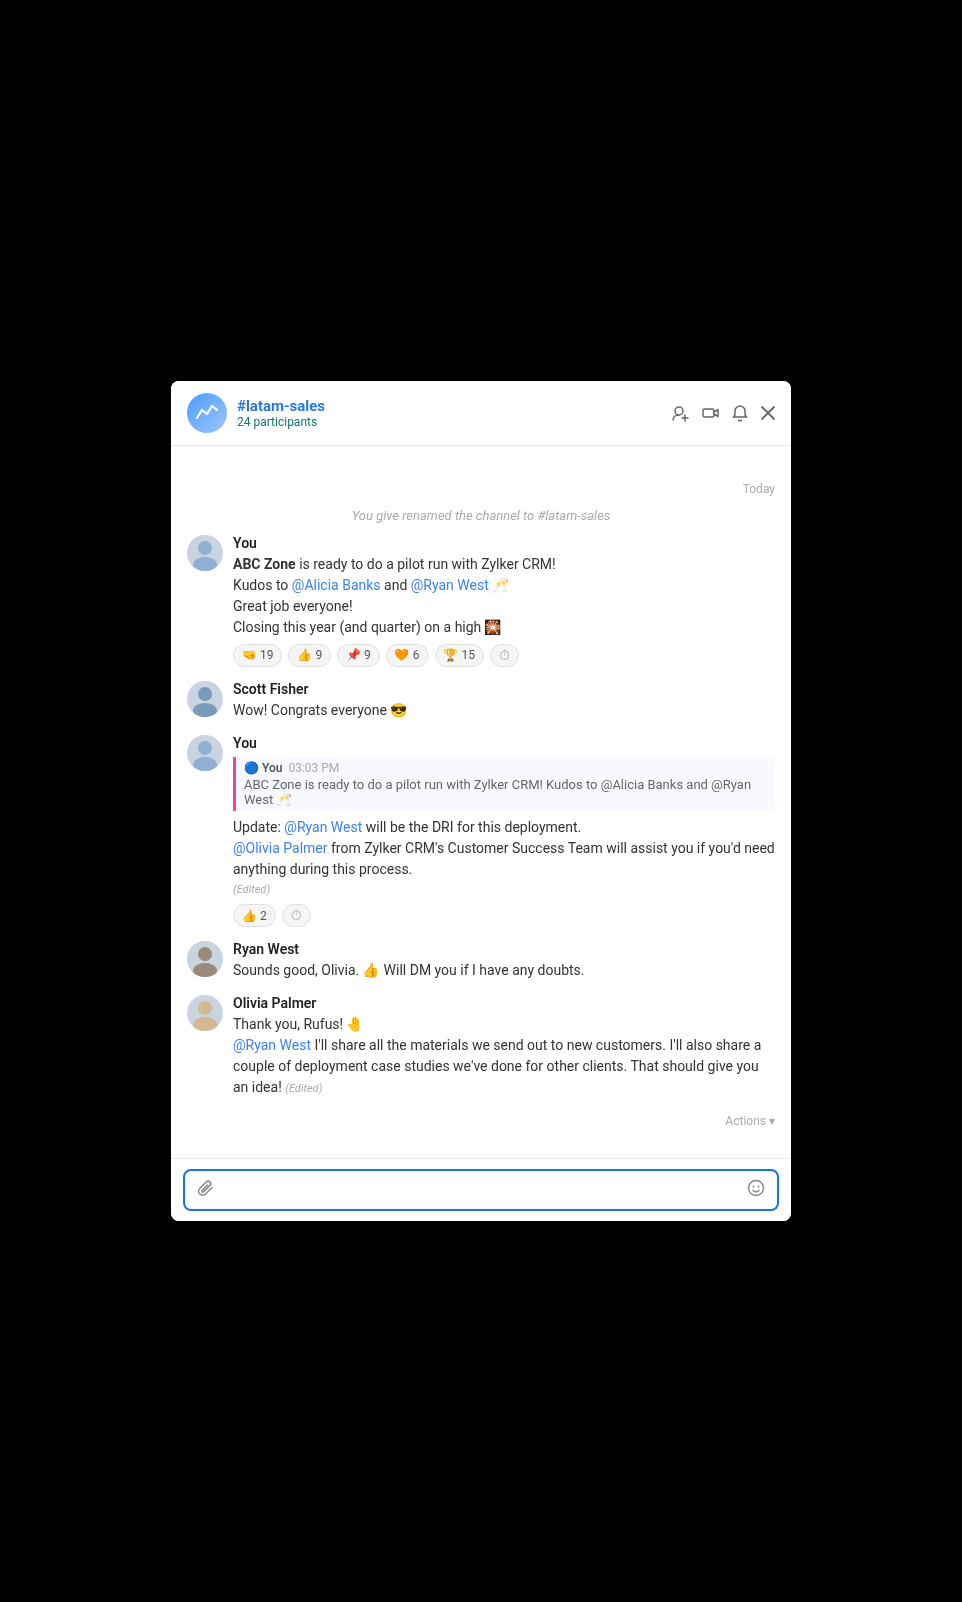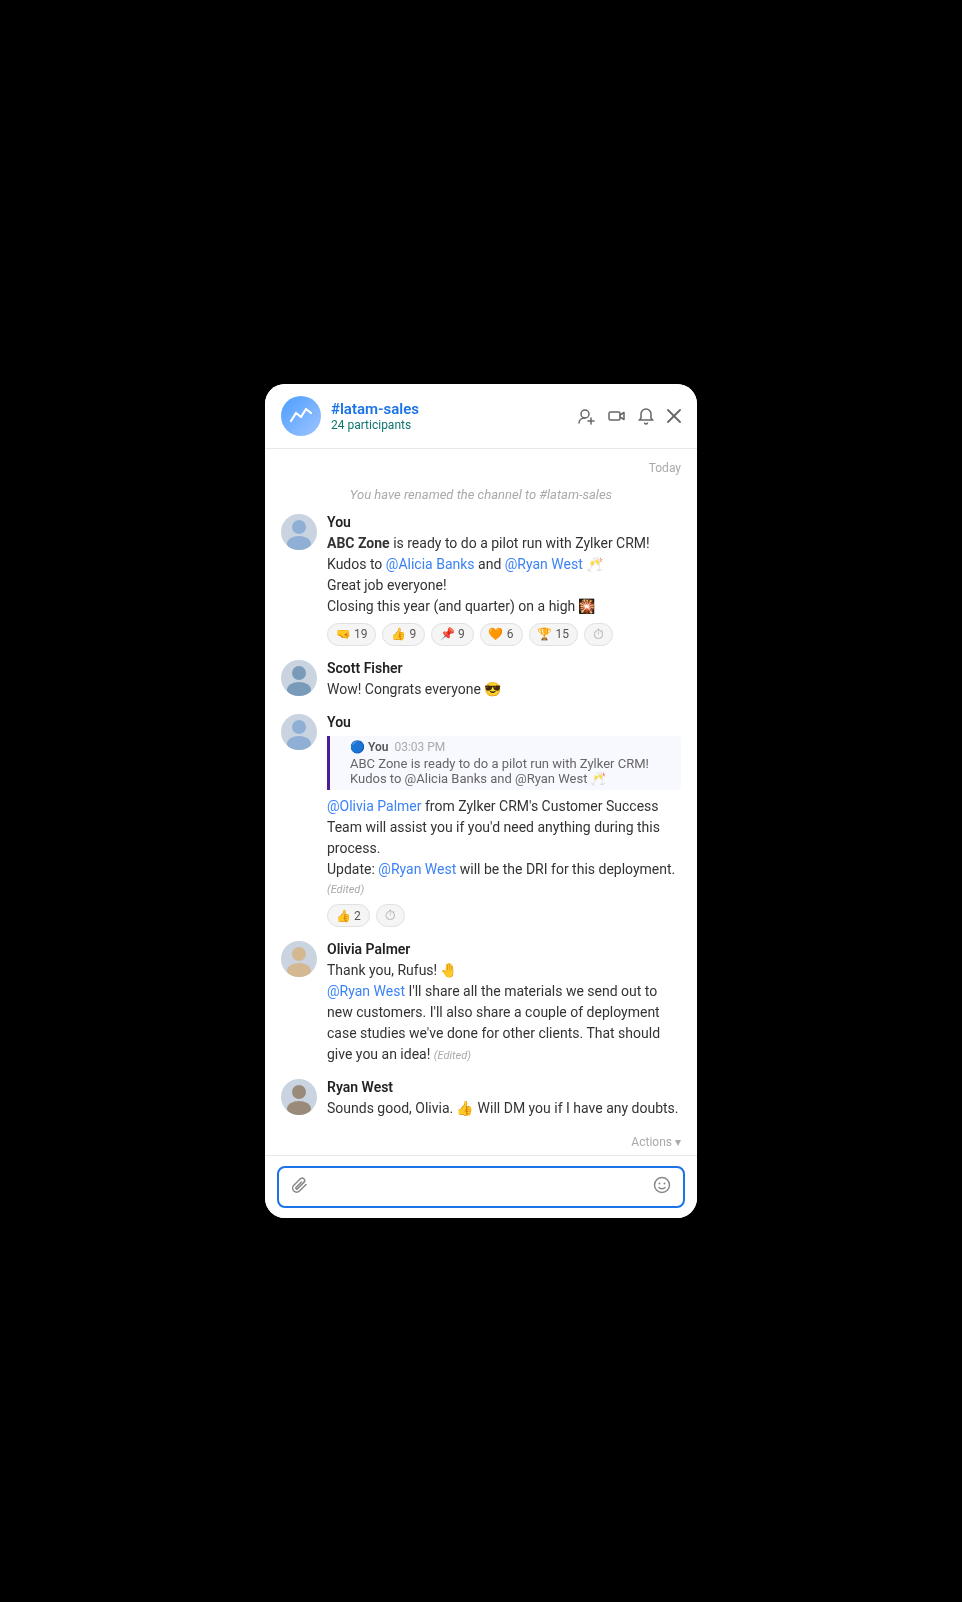--- a/index.html
+++ b/index.html
@@ -5,28 +5,29 @@
     * { box-sizing: border-box; margin: 0; padding: 0; }
     body {
       background: #000;
       display: flex;
       justify-content: center;
       align-items: center;
       min-height: 100vh;
       font-family: -apple-system, BlinkMacSystemFont, 'Segoe UI', Roboto, sans-serif;
     }
     .chat-window {
-      width: 432px;
+      width: 620px;
       background: #fff;
-      border-radius: 20px;
+      border-radius: 8px;
       overflow: hidden;
       box-shadow: 0 4px 32px rgba(0,0,0,0.4);
       display: flex;
       flex-direction: column;
       min-height: 780px;
+      gap: 24px;
     }
     
     .header {
       display: flex;
       align-items: center;
       padding: 12px 16px;
       border-bottom: 1px solid #e8e8e8;
       background: #fff;
     }
     .header-logo {
@@ -131,22 +132,22 @@
       padding: 2px 8px;
       font-size: 12px;
       cursor: pointer;
       display: flex;
       align-items: center;
       gap: 3px;
       color: #555;
     }
     
     .reply-block {
-      border-left: 3px solid #4c1d95;
-      padding: 4px 20px;
+      border-left: 3px solid #ec4899;
+      padding: 4px 8px;
       margin: 6px 0;
       background: #f8f9ff;
       border-radius: 0 4px 4px 0;
     }
     .reply-author {
       font-size: 12px;
       font-weight: 600;
       color: #555;
       display: flex;
       align-items: center;
@@ -278,21 +279,21 @@
     </div>
   </div>
 
   <div class="messages-area">
 
     <div class="date-separator">
       <span>Today</span>
     </div>
 
     <div class="system-message">
-      <span>You have renamed the channel to #latam-sales</span>
+      <span>You give renamed the channel to #latam-sales</span>
     </div>
 
     <div class="message-group">
       <div class="avatar-svg">
         <svg width="36" height="36" viewBox="0 0 36 36">
             <circle cx="18" cy="13" r="7" fill="#8fafd4"></circle>
             <ellipse cx="18" cy="30" rx="12" ry="8" fill="#8fafd4"></ellipse>
           </svg>
       </div>
       <div class="message-content">
@@ -339,58 +340,58 @@
       <div class="message-content">
         <div class="message-author">You</div>
         <div class="reply-block">
           <div class="reply-author">
             <span>🔵 You</span>
             <span class="reply-time">03:03 PM</span>
           </div>
           <div class="reply-text">ABC Zone is ready to do a pilot run with Zylker CRM! Kudos to @Alicia Banks and @Ryan West 🥂</div>
         </div>
         <div class="message-text">
+          <div>Update:  <span class="mention">@Ryan West</span> will be the DRI for this deployment.</div>
           <div><span class="mention">@Olivia Palmer</span> from Zylker CRM's Customer Success Team will assist you if you'd need anything during this process.</div>
-          <div>Update:  <span class="mention">@Ryan West</span> will be the DRI for this deployment.</div>
           <div class="edited-label">(Edited)</div>
         </div>
         <div class="reactions">
           <div class="reaction">👍 <span>2</span></div>
           <div class="reaction add-reaction">⏱</div>
+        </div>
+      </div>
+    </div>
+
+    <div class="message-group">
+      <div class="avatar-svg">
+        <svg width="36" height="36" viewBox="0 0 36 36">
+            <circle cx="18" cy="13" r="7" fill="#9a8a7a"></circle>
+            <ellipse cx="18" cy="30" rx="12" ry="8" fill="#9a8a7a"></ellipse>
+          </svg>
+      </div>
+      <div class="message-content">
+        <div class="message-author">Ryan West</div>
+        <div class="message-text">
+          <div>Sounds good, Olivia. 👍 Will DM you if I have any doubts.</div>
         </div>
       </div>
     </div>
 
     <div class="message-group">
       <div class="avatar-svg">
         <svg width="36" height="36" viewBox="0 0 36 36">
             <circle cx="18" cy="13" r="7" fill="#d4b892"></circle>
             <ellipse cx="18" cy="30" rx="12" ry="8" fill="#d4b892"></ellipse>
           </svg>
       </div>
       <div class="message-content">
         <div class="message-author">Olivia Palmer</div>
         <div class="message-text">
           <div>Thank you, Rufus! 🤚</div>
           <div><span class="mention">@Ryan West</span> I'll share all the materials we send out to new customers. I'll also share a couple of deployment case studies we've done for other clients. That should give you an idea! <span class="edited-label" style="display:inline;">(Edited)</span></div>
-        </div>
-      </div>
-    </div>
-
-    <div class="message-group">
-      <div class="avatar-svg">
-        <svg width="36" height="36" viewBox="0 0 36 36">
-            <circle cx="18" cy="13" r="7" fill="#9a8a7a"></circle>
-            <ellipse cx="18" cy="30" rx="12" ry="8" fill="#9a8a7a"></ellipse>
-          </svg>
-      </div>
-      <div class="message-content">
-        <div class="message-author">Ryan West</div>
-        <div class="message-text">
-          <div>Sounds good, Olivia. 👍 Will DM you if I have any doubts.</div>
         </div>
       </div>
     </div>
 
     <div class="actions-row">
       <div class="actions-btn">
         <span>Actions</span>
         <span>▾</span>
       </div>
     </div>

